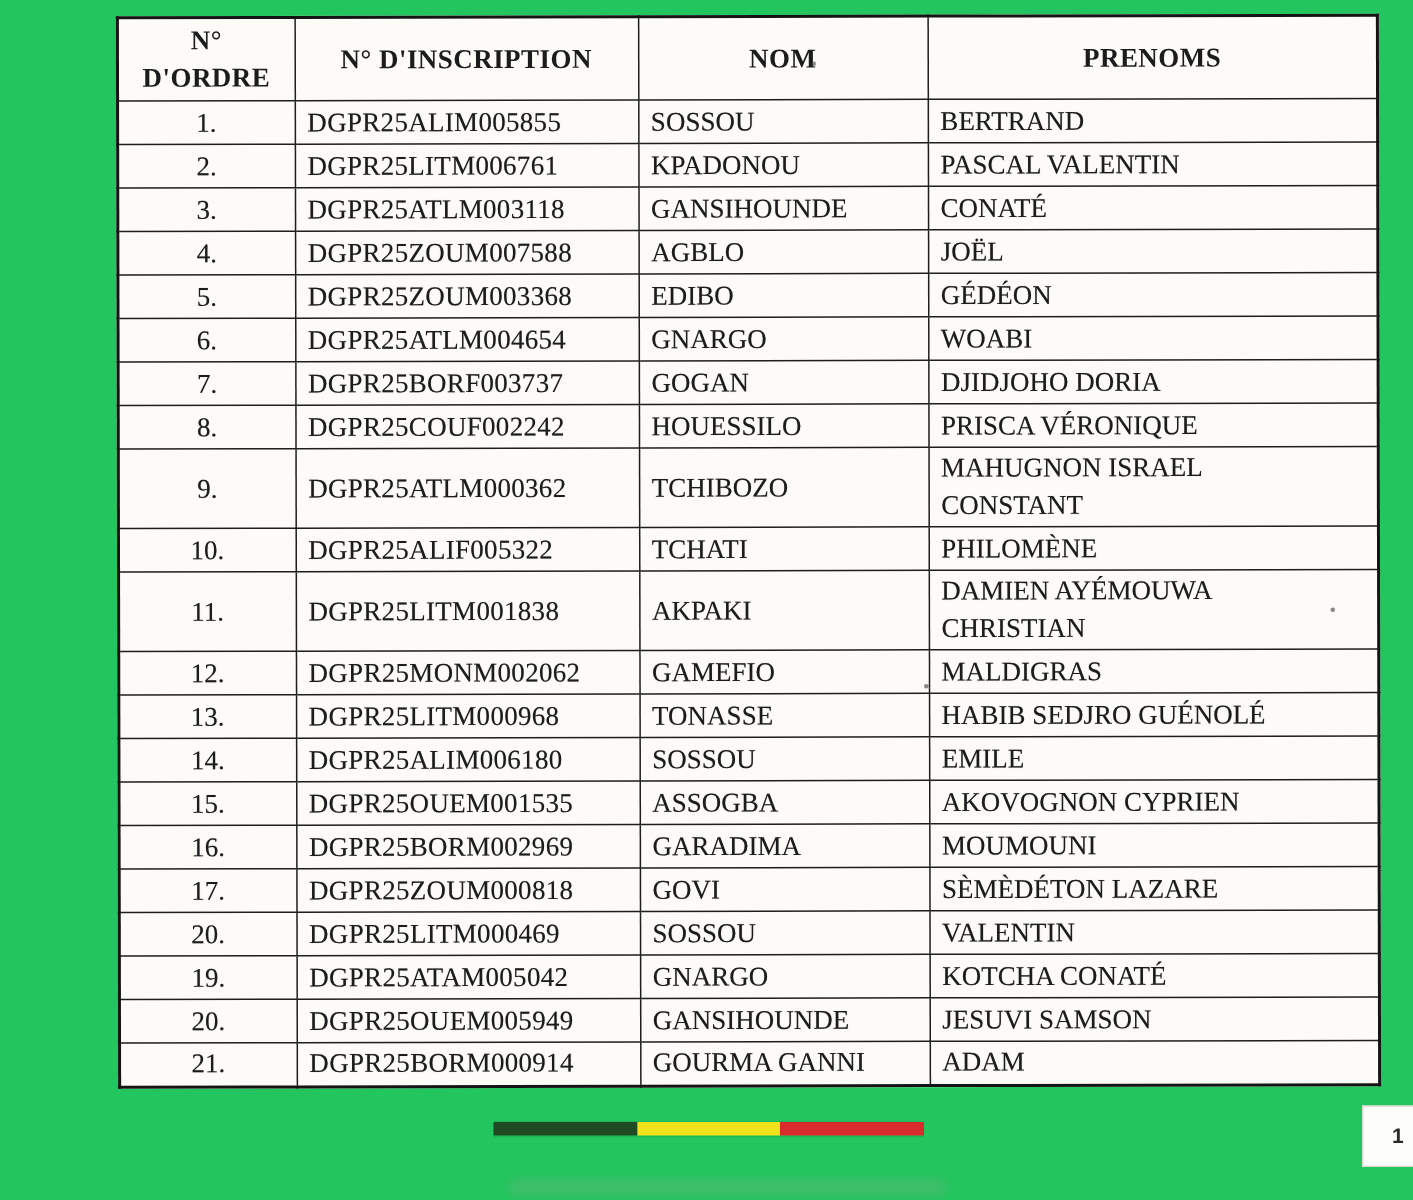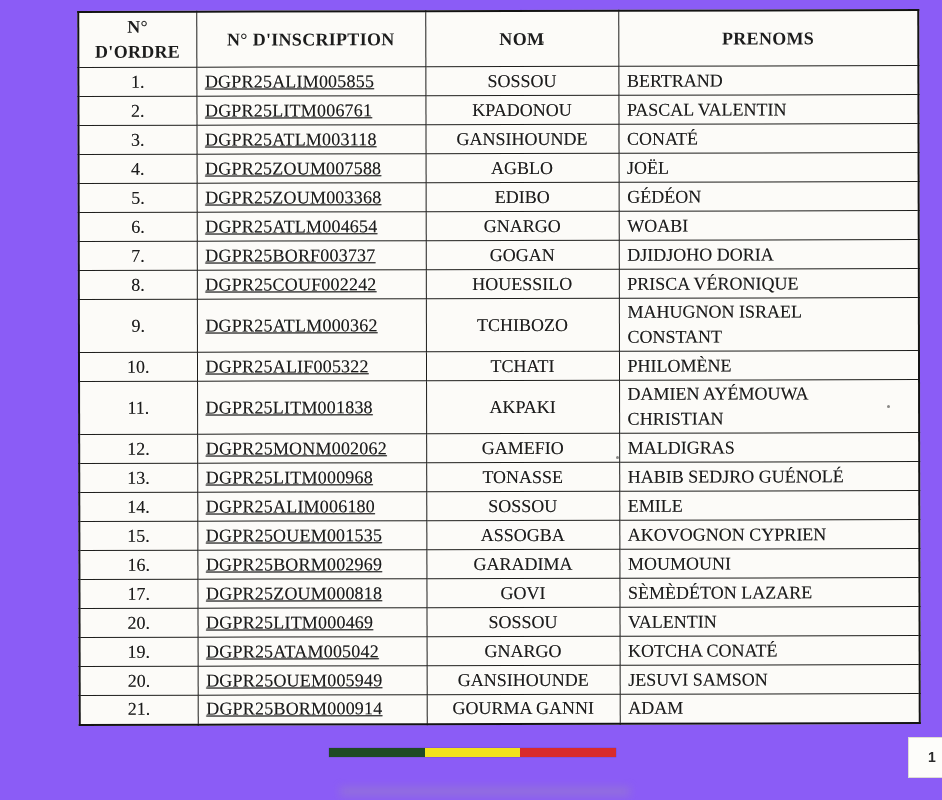--- a/index.html
+++ b/index.html
@@ -1,20 +1,20 @@
 <!DOCTYPE html>
 <html><head>
 <meta charset="utf-8">
 <style>
   html, body { margin: 0; padding: 0; }
   .page {
     position: relative;
     width: 942px;
     height: 800px;
-    background: #8b5cf6;
+    background: #22c55e;
     overflow: hidden;
     font-family: "Liberation Serif", serif;
     color: #1c1c1c;
   }
   
   .roster-table {
     position: absolute;
     left: 78px;
     top: 10px;
     width: 840px;
@@ -42,22 +42,22 @@
   .roster-table tbody td {
     padding: 1px 8px;
     vertical-align: middle;
     text-shadow: 0 0 0.5px rgba(20,20,20,0.45);
   }
   .col-ordre   { width: 118px; }
   .col-insc    { width: 229px; }
   .col-nom     { width: 193px; }
   .col-pren    { width: 300px; }
   td.cell-ordre { text-align: center; vertical-align: top; padding-top: 3px; }
-  td.cell-insc  { padding-left: 13px; letter-spacing: 0.2px; text-decoration: underline; }
-  td.cell-nom   { padding-left: 9px; text-align: center; }
+  td.cell-insc  { padding-left: 13px; letter-spacing: 0.2px; }
+  td.cell-nom   { padding-left: 9px; }
   td.cell-pren  { padding-left: 9px; white-space: pre-line; }
   
   .flag-bar {
     position: absolute;
     left: 329px;
     top: 748px;
     width: 287px;
     height: 9px;
     display: flex;
     box-shadow: 0 0 1px rgba(0,0,0,0.4);

